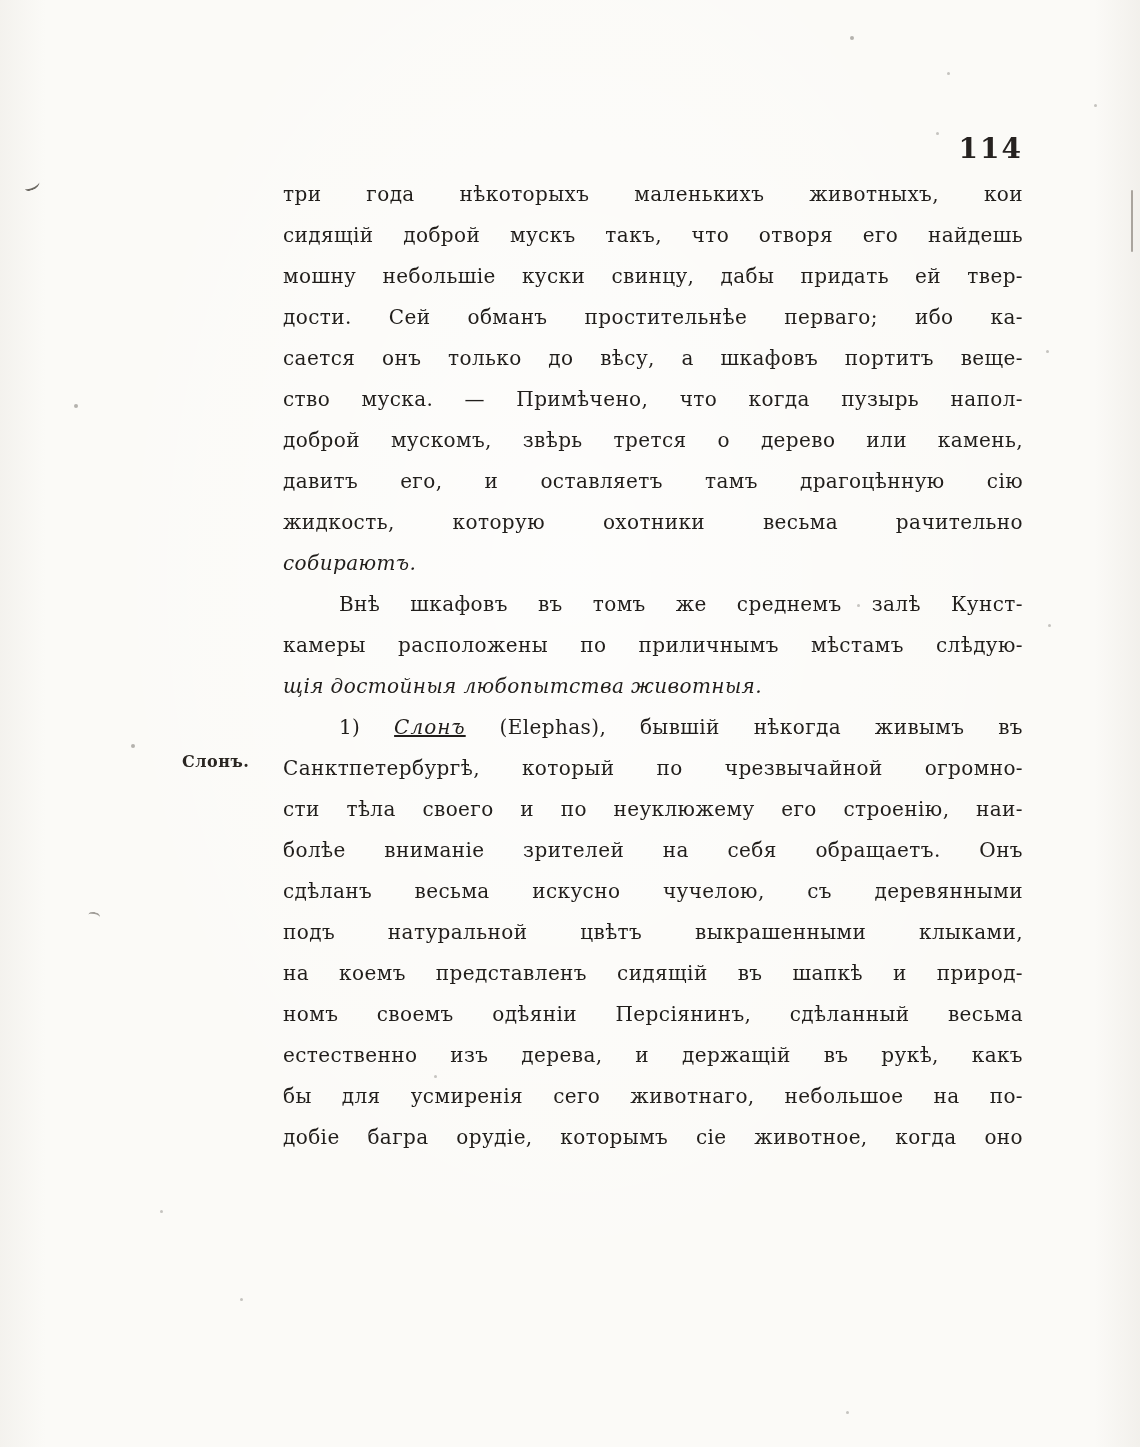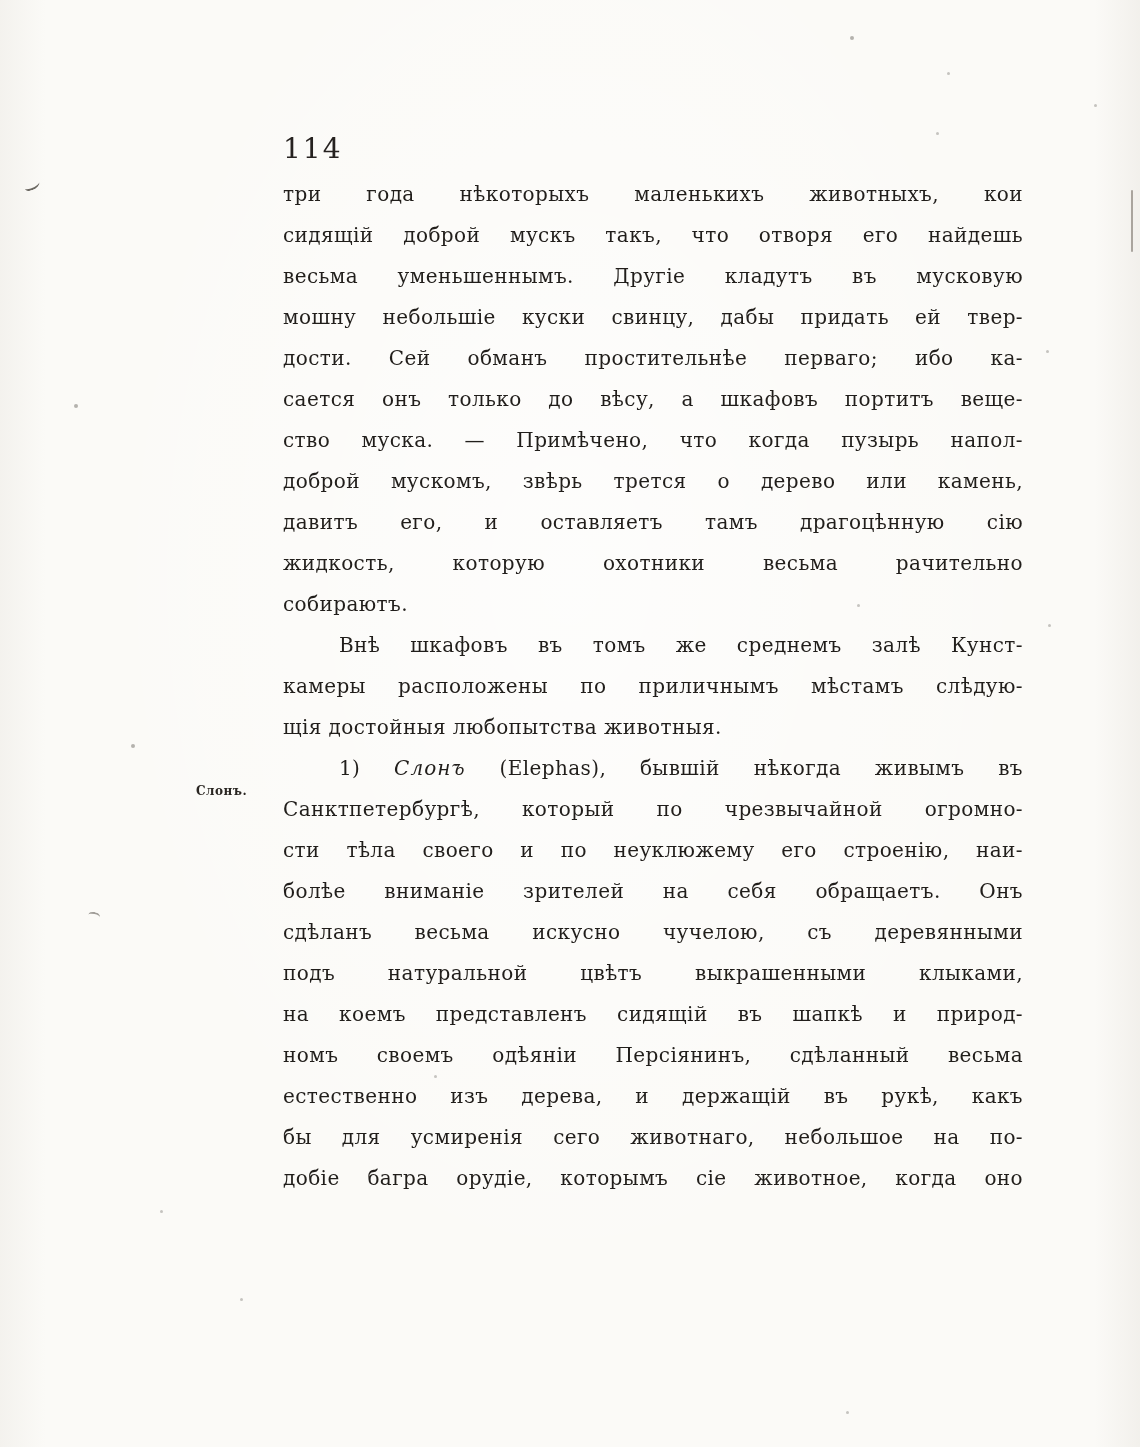--- a/index.html
+++ b/index.html
@@ -18,23 +18,23 @@
       linear-gradient(90deg, rgba(210,205,195,0.18) 0%, rgba(255,255,255,0) 4%, rgba(255,255,255,0) 96%, rgba(210,205,195,0.22) 100%);
     overflow: hidden;
     font-family: "DejaVu Serif", "Liberation Serif", serif;
     color: #211e1b;
   }
   .page-number {
     position: absolute;
     top: 132px;
     left: 283px;
     width: 740px;
-    text-align: left;
+    text-align: right;
     font-size: 28px;
-    font-weight: normal;
+    font-weight: bold;
     letter-spacing: 2px;
     color: #262220;
   }
   .text-block {
     position: absolute;
     top: 174px;
     left: 283px;
     width: 740px;
     font-size: 20px;
     line-height: 41px;
@@ -43,37 +43,38 @@
   .paragraph { margin: 0; }
   .line {
     text-align: justify;
     text-align-last: justify;
     white-space: normal;
     height: 41px;
     overflow: visible;
   }
   .line.last {
     text-align-last: left;
+    font-style: italic;
   }
   .line.indent {
     padding-left: 56px;
   }
   .it {
     font-style: italic;
     letter-spacing: 1px;
+    text-decoration: underline;
   }
   .margin-note {
     position: absolute;
     top: 752px;
-    left: 196px;
-    font-size: 12px;
+    left: 182px;
+    font-size: 16px;
     font-weight: bold;
     letter-spacing: 0.5px;
     color: #2a2622;
-    margin-top: 32px;
   }
   
   .artifact {
     position: absolute;
     pointer-events: none;
   }
   .speck {
     width: 4px;
     height: 4px;
     border-radius: 50%;
@@ -111,21 +112,20 @@
 <div class="scan-page">
 
   <div class="page-number">114</div>
 
   <div class="margin-note">Слонъ.</div>
 
   <div class="text-block">
       <div class="paragraph">
         <div class="line">три года нѣкоторыхъ маленькихъ животныхъ, кои</div>
         <div class="line">сидящій доброй мускъ такъ, что отворя его найдешь</div>
-        <div class="line">весьма уменьшеннымъ. Другіе кладутъ въ мусковую</div>
         <div class="line">мошну небольшіе куски свинцу, дабы придать ей твер-</div>
         <div class="line">дости. Сей обманъ простительнѣе перваго; ибо ка-</div>
         <div class="line">сается онъ только до вѣсу, а шкафовъ портитъ веще-</div>
         <div class="line">ство муска. — Примѣчено, что когда пузырь напол-</div>
         <div class="line">доброй мускомъ, звѣрь трется о дерево или камень,</div>
         <div class="line">давитъ его, и оставляетъ тамъ драгоцѣнную сію</div>
         <div class="line">жидкость, которую охотники весьма рачительно</div>
         <div class="line last">собираютъ.</div>
       </div>
       <div class="paragraph">

